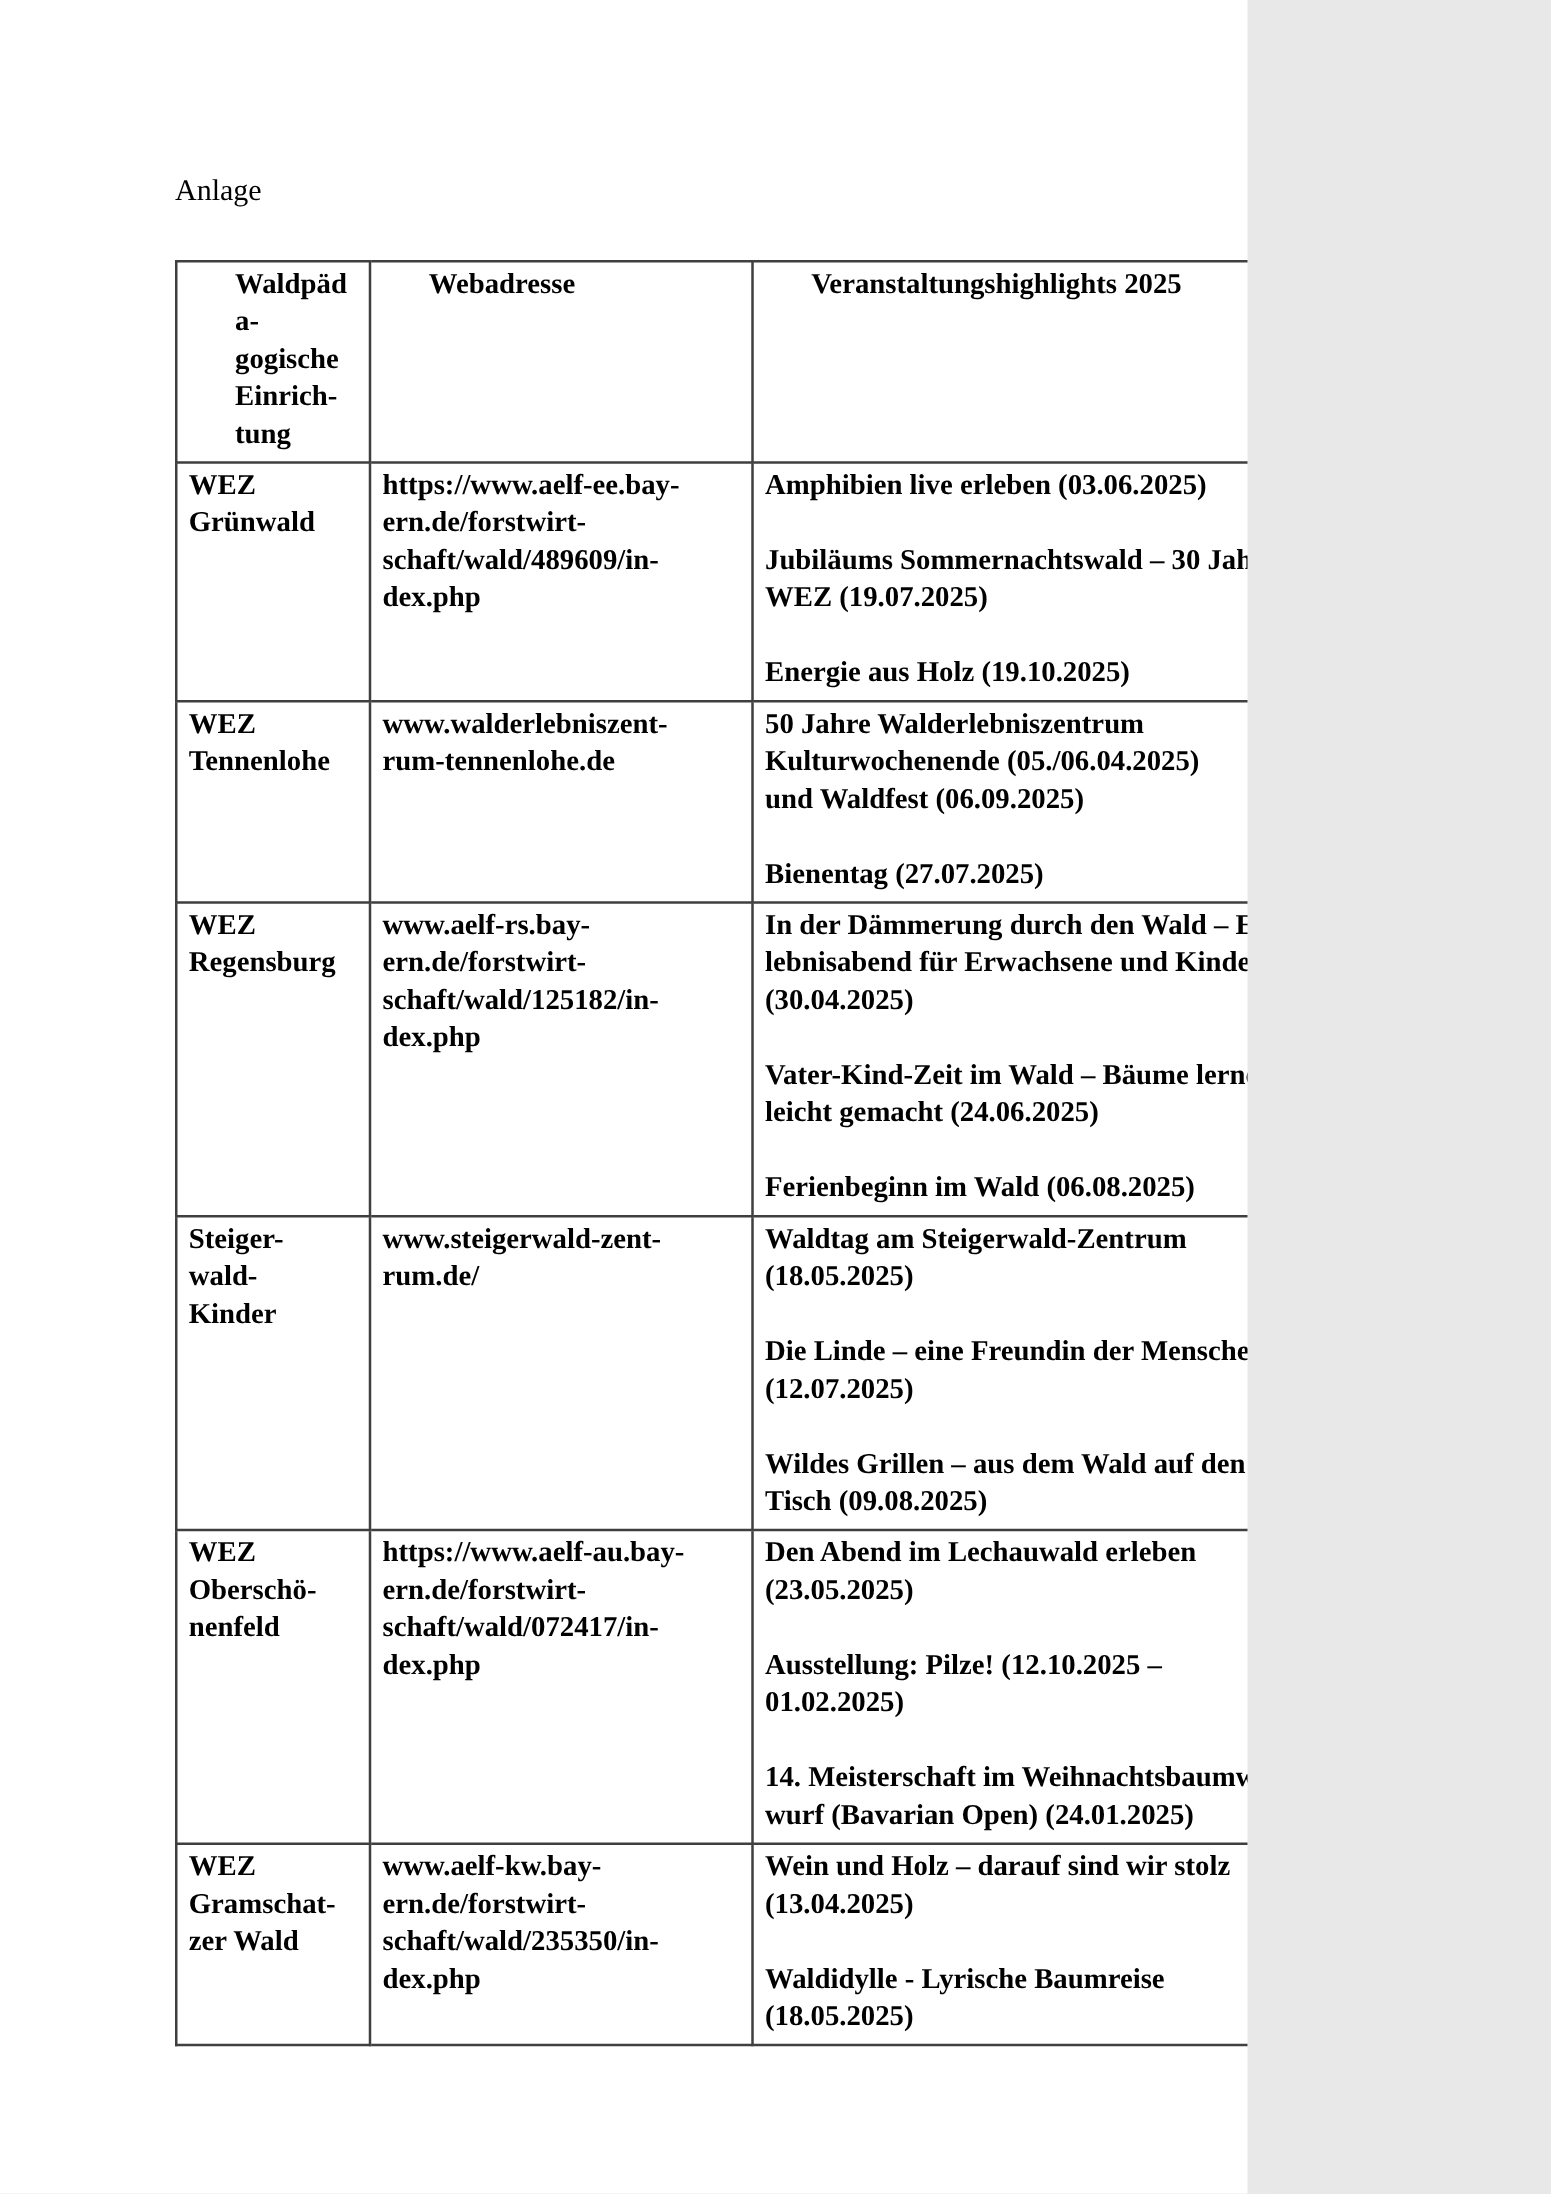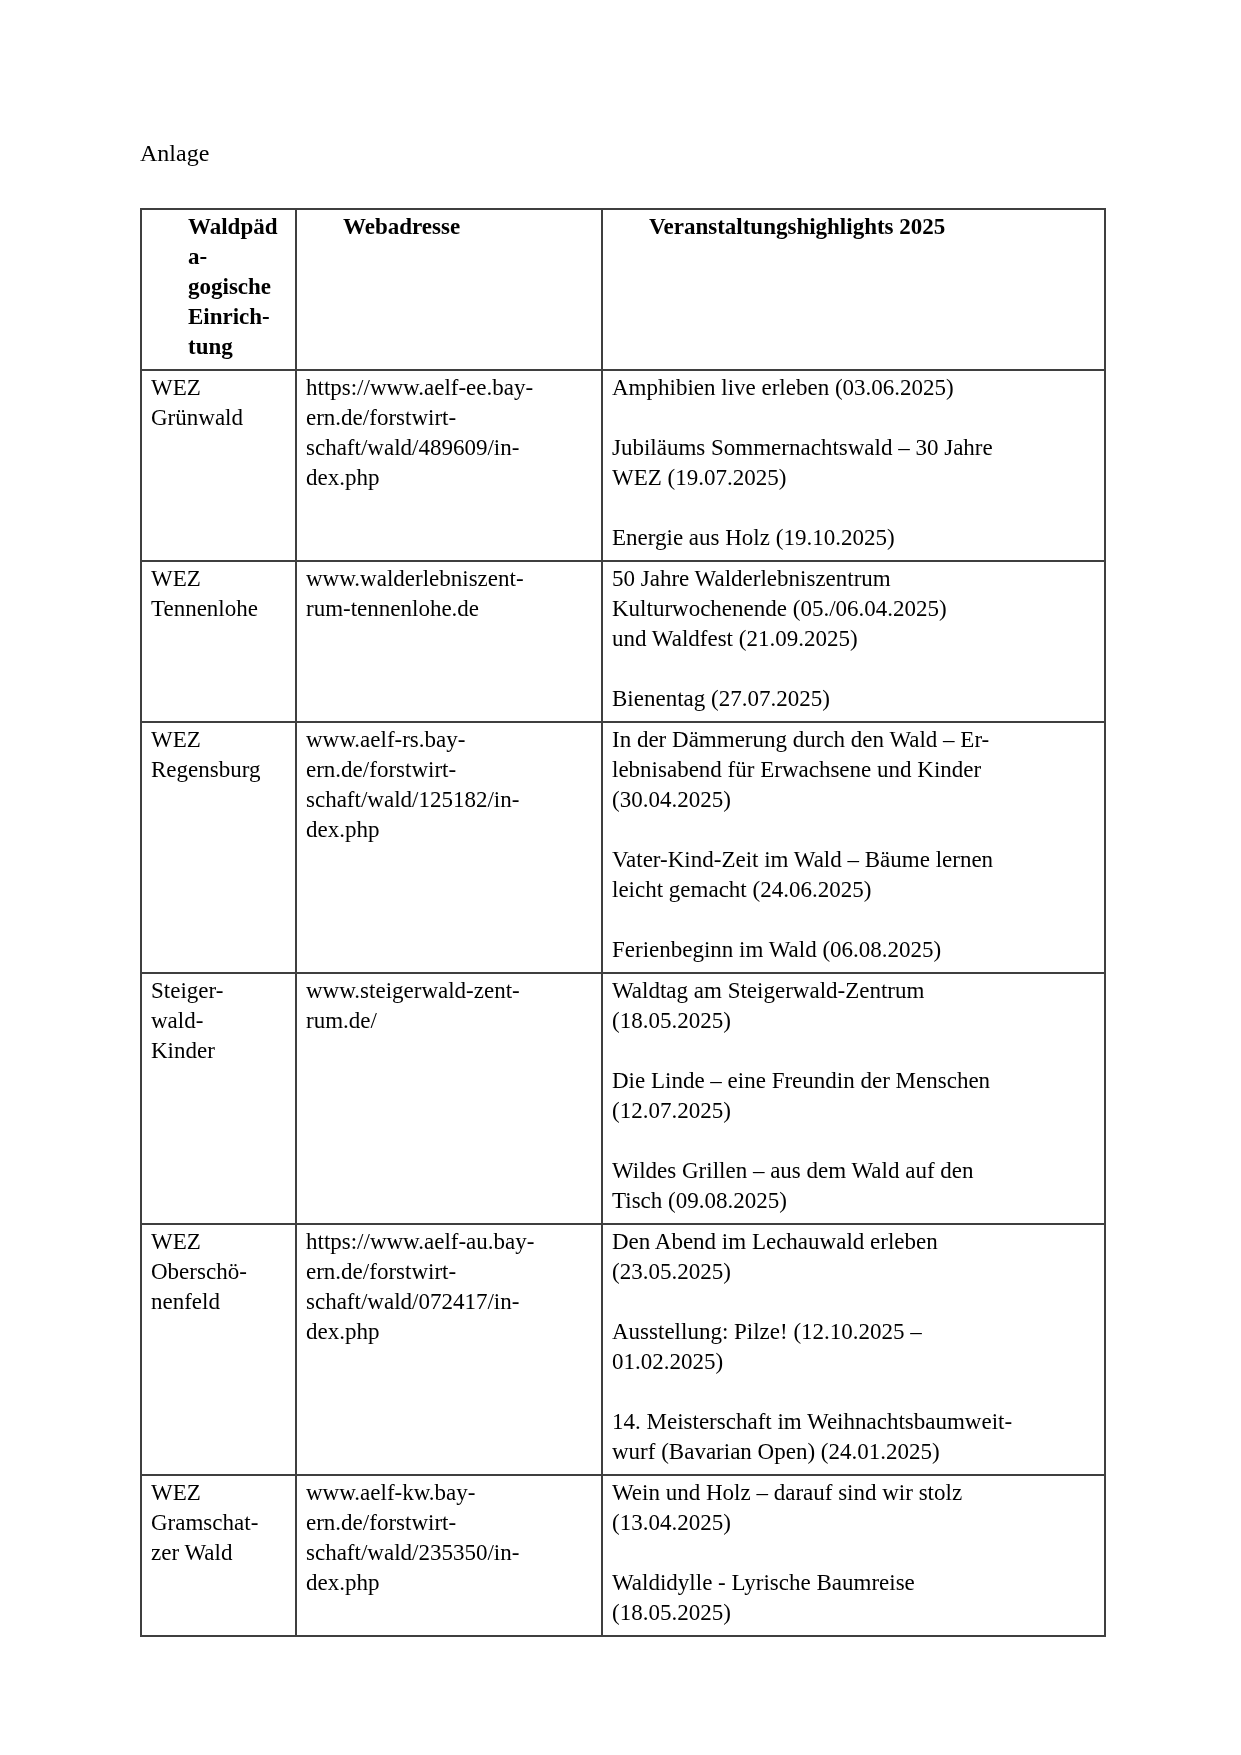--- a/index.html
+++ b/index.html
@@ -2,21 +2,21 @@
 <html lang="de" style="--page-bg: #ffffff; --text-color: #000000; --table-border: #3f3f3f;"><head>
 <meta charset="utf-8">
 <style>
   html, body {
     margin: 0;
     padding: 0;
     background: #e8e8e8;
   }
   .page {
     position: relative;
-    width: 1241px;
+    width: 998px;
     height: 1755px;
     background: var(--page-bg, #ffffff);
     color: var(--text-color, #000000);
     font-family: "Liberation Serif", "DejaVu Serif", serif;
     box-sizing: border-box;
     padding: 138px 136px 0 140px;
     overflow: hidden;
   }
   .doc-label {
     font-size: 24px;
@@ -34,21 +34,21 @@
   .doc-table col.c3 { width: 503px; }
   .doc-table th, .doc-table td {
     border: 2px solid var(--table-border, #3f3f3f);
     vertical-align: top;
     text-align: left;
     padding: 2px 9px 7px 9px;
     font-size: 23px;
     line-height: 30px;
     white-space: pre-line;
     word-wrap: break-word;
-    font-weight: normal;
+    font-weight: bold;
   }
   .doc-table th {
     font-weight: bold;
     padding-left: 46px;
   }
 </style>
 </head>
 <body>
 
 <div class="page">
@@ -86,21 +86,21 @@
 Energie aus Holz (19.10.2025)</td>
   </tr>
 
   <tr>
     <td>WEZ
 Tennenlohe</td>
     <td>www.walderlebniszent-
 rum-tennenlohe.de</td>
     <td>50 Jahre Walderlebniszentrum
 Kulturwochenende (05./06.04.2025)
-und Waldfest (21.09.2025)
+und Waldfest (06.09.2025)
 
 Bienentag (27.07.2025)</td>
   </tr>
 
   <tr>
     <td>WEZ
 Regensburg</td>
     <td>www.aelf-rs.bay-
 ern.de/forstwirt-
 schaft/wald/125182/in-

